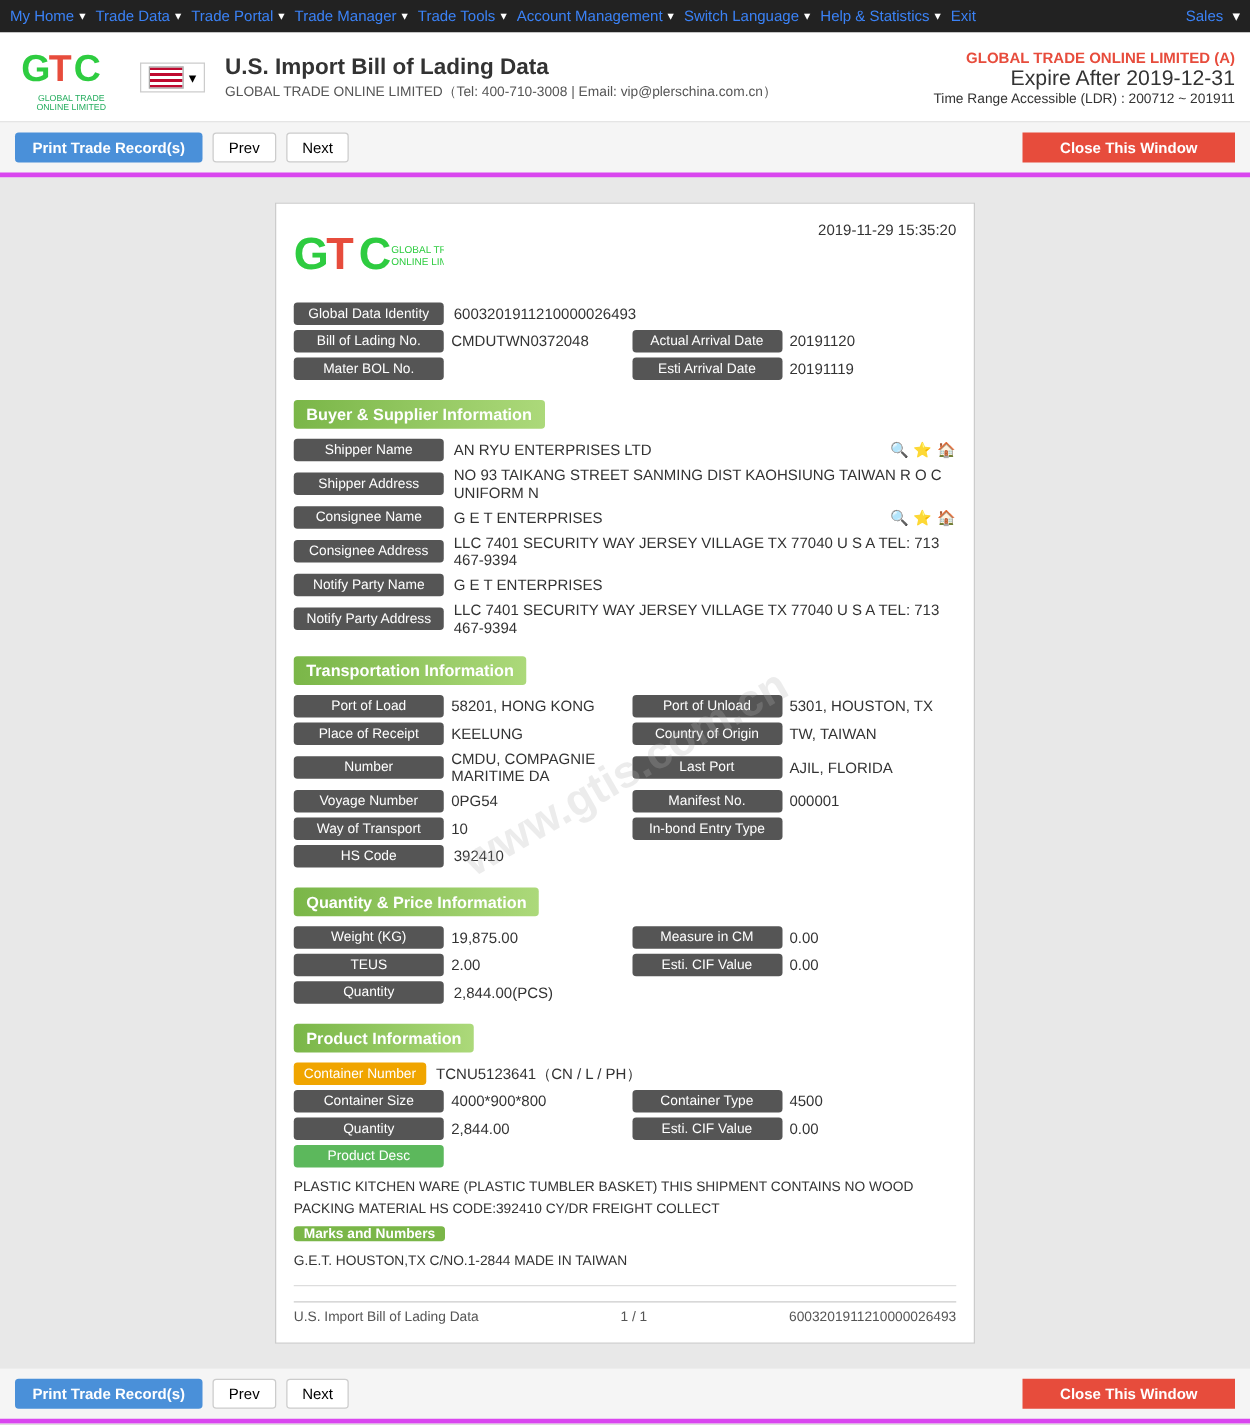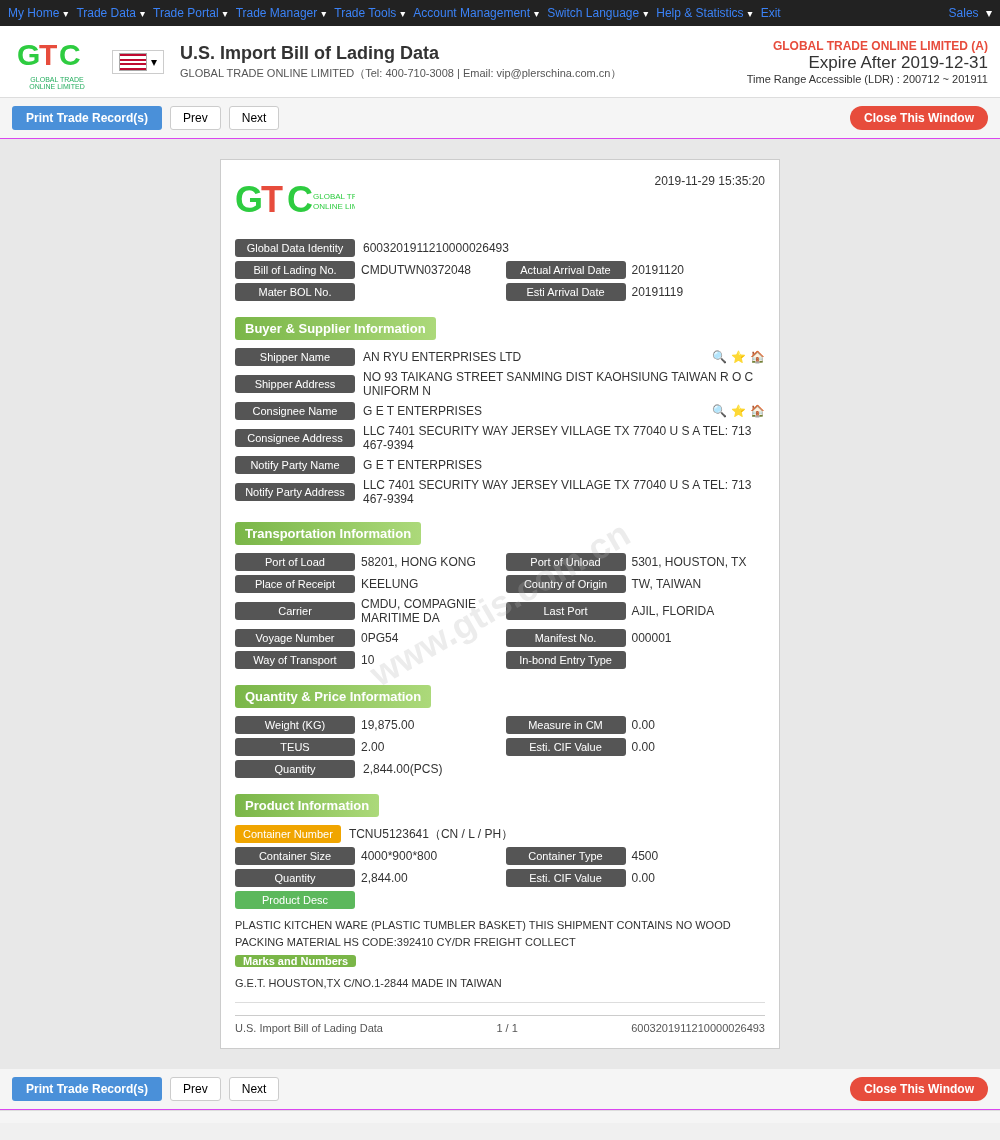--- a/index.html
+++ b/index.html
@@ -64,21 +64,21 @@
     .header-right .expire { color: #333; font-size: 17px; }
     .header-right .ldr { color: #333; font-size: 11px; }
 
     
     .toolbar {
       background: #f5f5f5;
       padding: 8px 12px;
       display: flex;
       align-items: center;
       gap: 8px;
-      border-bottom: 1px solid #d946ef;
+      border-bottom: 4px solid #d946ef;
     }
     .btn-print {
       background: #4a90d9;
       color: #fff;
       border: none;
       padding: 5px 14px;
       border-radius: 3px;
       cursor: pointer;
       font-size: 12px;
       font-weight: bold;
@@ -88,22 +88,22 @@
       border: 1px solid #ccc;
       padding: 4px 12px;
       border-radius: 3px;
       cursor: pointer;
       font-size: 12px;
     }
     .btn-close {
       background: #e74c3c;
       color: #fff;
       border: none;
-      padding: 5px 14px;
-      border-radius: 12px;
+      padding: 5px 30px;
+      border-radius: 0;
       cursor: pointer;
       font-size: 12px;
       font-weight: bold;
       margin-left: auto;
     }
 
     
     .main-content {
       background: #fff;
       margin: 10px auto;
@@ -413,21 +413,21 @@
         <span class="label-btn dark">Place of Receipt</span>
         <span class="value-text">KEELUNG</span>
       </div>
       <div class="half">
         <span class="label-btn dark">Country of Origin</span>
         <span class="value-text">TW, TAIWAN</span>
       </div>
     </div>
     <div class="two-col-row">
       <div class="half">
-        <span class="label-btn dark">Carrier</span>
+        <span class="label-btn dark">Number</span>
         <span class="value-text">CMDU, COMPAGNIE MARITIME DA</span>
       </div>
       <div class="half">
         <span class="label-btn dark">Last Port</span>
         <span class="value-text">AJIL, FLORIDA</span>
       </div>
     </div>
     <div class="two-col-row">
       <div class="half">
         <span class="label-btn dark">Voyage Number</span>
@@ -440,20 +440,24 @@
     </div>
     <div class="two-col-row">
       <div class="half">
         <span class="label-btn dark">Way of Transport</span>
         <span class="value-text">10</span>
       </div>
       <div class="half">
         <span class="label-btn dark">In-bond Entry Type</span>
         <span class="value-text"></span>
       </div>
+    </div>
+    <div class="info-row">
+      <span class="label-btn dark">HS Code</span>
+      <span class="value-text">392410</span>
     </div>
 
     
     <div class="section-title">Quantity &amp; Price Information</div>
 
     <div class="two-col-row">
       <div class="half">
         <span class="label-btn dark">Weight (KG)</span>
         <span class="value-text">19,875.00</span>
       </div>

